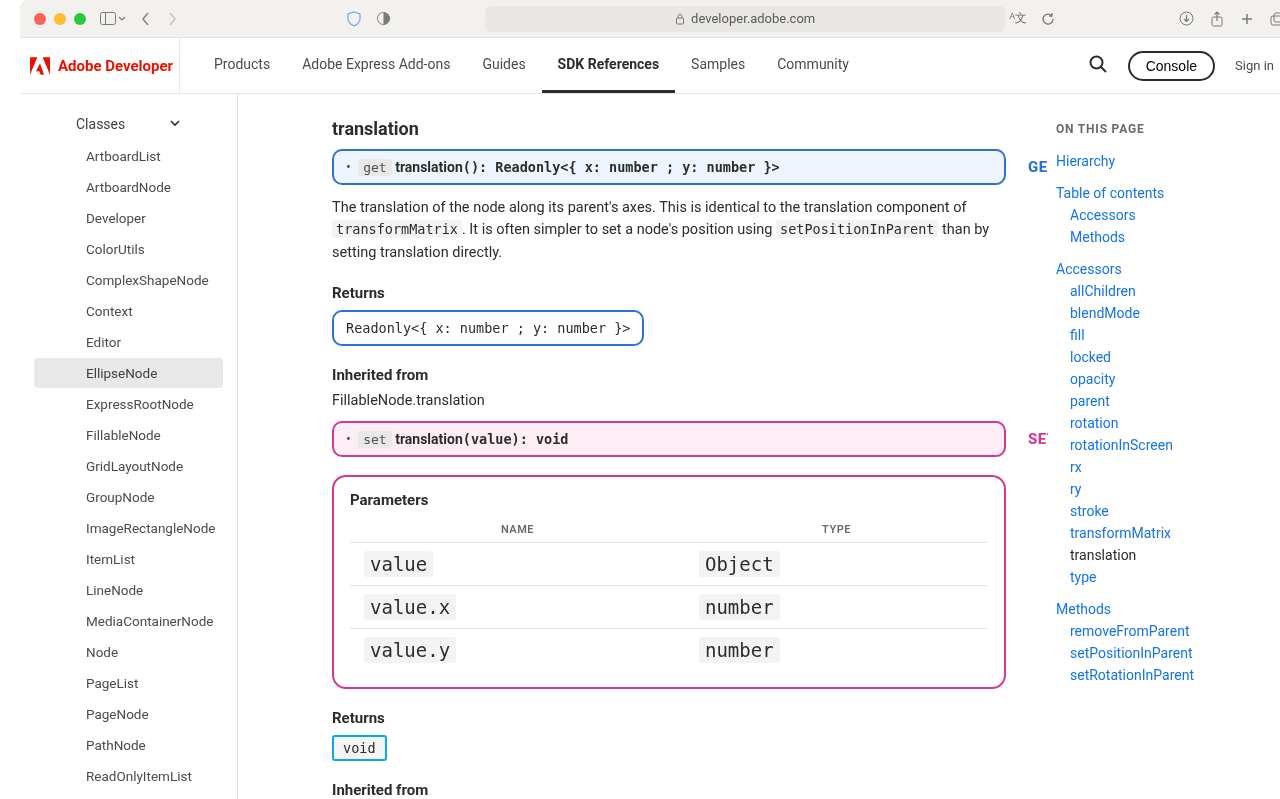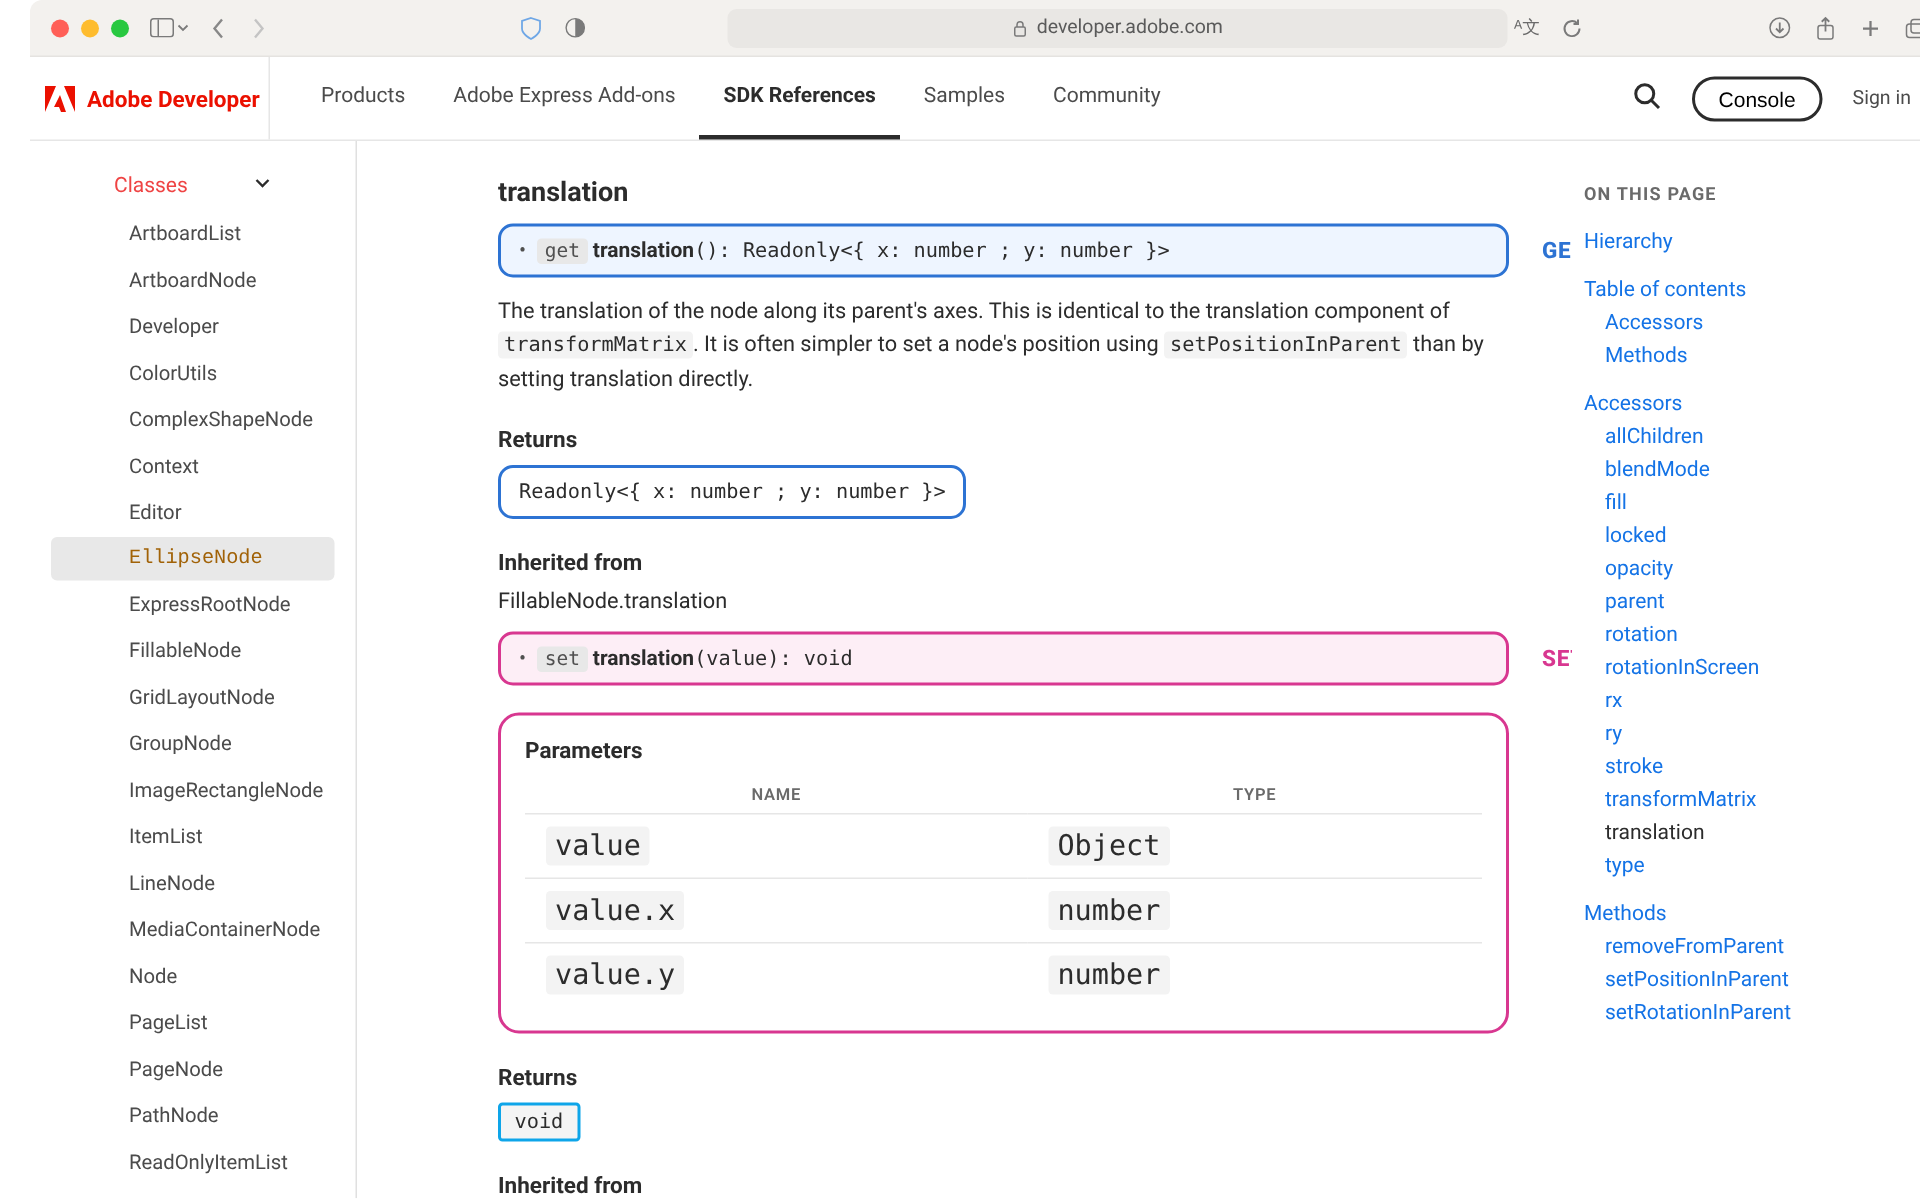--- a/index.html
+++ b/index.html
@@ -26,35 +26,35 @@
   .nav-item { padding: 0 16px; height: 100%; display: flex; align-items: center; font-size: 14px; color: #4b4b4b; cursor: pointer; border-bottom: 3px solid transparent; }
   .nav-item.active { font-weight: 700; color: #2c2c2c; border-bottom-color: #2c2c2c; }
   .header-right { margin-left: auto; display: flex; align-items: center; gap: 20px; }
   .search-icon svg { width: 20px; height: 20px; }
   .console-btn { border: 2px solid #2c2c2c; border-radius: 18px; padding: 5px 16px; font-weight: 400; font-size: 14px; cursor: pointer; background:#fff; }
   .signin { font-size: 13px; color: #4b4b4b; cursor: pointer; }
 
   
   .body-row { flex: 1; display: flex; overflow: hidden; }
   .sidebar { width: 218px; border-right: 1px solid #e0e0e0; overflow-y: auto; padding: 14px 14px 14px 14px; }
-  .side-group-header { display:flex; align-items:center; justify-content:space-between; padding: 8px 42px 8px 42px; font-size:14px; color:#ef4444; cursor:pointer; }
+  .side-group-header { display:flex; align-items:center; justify-content:space-between; padding: 8px 42px 8px 42px; font-size:14px; color:#404040; cursor:pointer; }
   .side-list { list-style:none; }
   .side-item { padding: 7px 10px 7px 52px; font-size: 13.5px; color: #4b4b4b; cursor: pointer; border-radius: 4px; margin: 1px 0; }
-  .side-item.selected { background: #e8e8e8; color:#a16207;font-family:Liberation Mono, monospace; }
+  .side-item.selected { background: #e8e8e8; color:#404040; }
 
   .content { flex: 1; overflow-y: auto; padding: 18px 30px 40px 94px; }
   .main-col { width: 674px; }
 
   h3.section-title { font-size: 18px; font-weight: 700; margin: 6px 0 10px; }
   h4.sub-title { font-size: 15px; font-weight: 700; margin: 20px 0 8px; }
 
   .sig-box { border: 2px solid; border-radius: 10px; padding: 8px 12px; font-size: 14px; display: inline-block; min-width: 100%; }
   .sig-box.blue { border-color: #2d73d3; background: #eef5ff; }
   .sig-box.pink { border-color: #d83790; background: #fdeef6; }
-  .sig-box code, .code-inline { font-family: ui-monospace, Menlo, monospace; font-size: 13.5px; }
+  .sig-box code, .code-inline { font-family: ui-monospace, Menlo, monospace; font-size: 13.5px; font-weight: bold; }
   .kw-chip { background: #e8e8e8; border-radius: 3px; padding: 1px 5px; font-family: ui-monospace, Menlo, monospace; font-size: 13px; color:#505050; }
   .bullet { color:#505050; margin-right:4px; }
 
   .label-badge { font-weight: 800; font-size: 15px; letter-spacing: .5px; }
   .label-row { display:flex; align-items:center; gap: 22px; }
   .blue-label { color:#2d73d3; }
   .pink-label { color:#d83790; }
   .green-label { color:#2e8b3d; }
 
   .desc { margin-top: 12px; line-height: 1.55; font-size: 14.5px; color:#2c2c2c; }
@@ -172,20 +172,21 @@
       <div class="logo">
         <svg class="logo-mark" viewBox="0 0 30 26">
             <path d="M0 0 H11 L0 26 Z M19 0 H30 L30 26 Z M15 9 L21 26 H16 L14 21 H9 Z" fill="#eb1000"></path>
           </svg>
         <span>Adobe Developer</span>
       </div>
     </div>
     <nav class="nav" id="primary-nav">
         <div class="nav-item">Products</div>
         <div class="nav-item">Adobe Express Add-ons</div>
+        <div class="nav-item">Guides</div>
         <div class="nav-item active">SDK References</div>
         <div class="nav-item">Samples</div>
         <div class="nav-item">Community</div>
       </nav>
     <div class="header-right">
       <span class="search-icon">
         <svg viewBox="0 0 20 20">
             <circle cx="8.5" cy="8.5" r="6" fill="none" stroke="#2c2c2c" stroke-width="2"></circle>
             <line x1="13" y1="13" x2="18" y2="18" stroke="#2c2c2c" stroke-width="2"></line>
           </svg>

